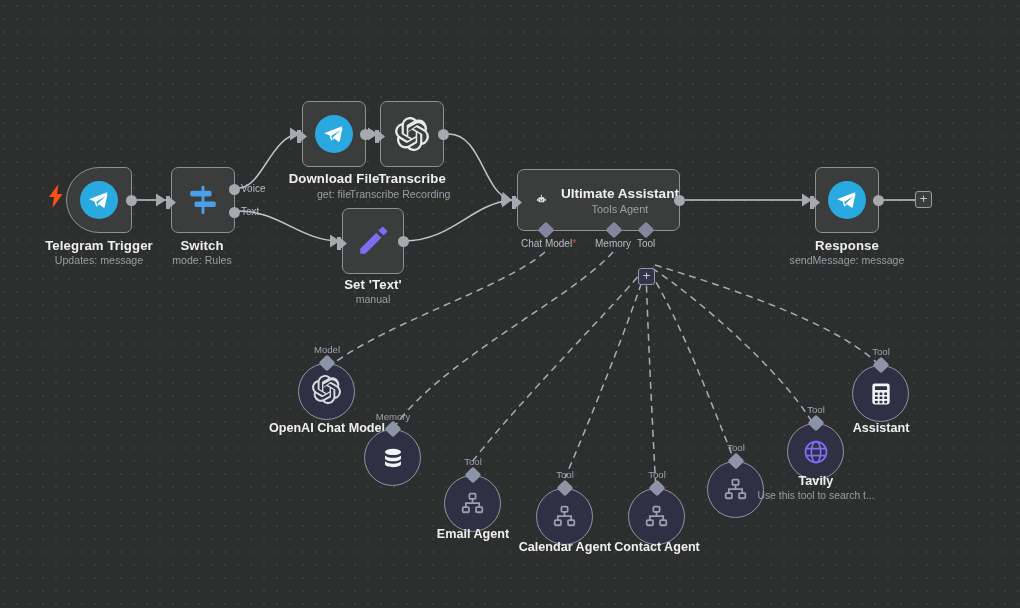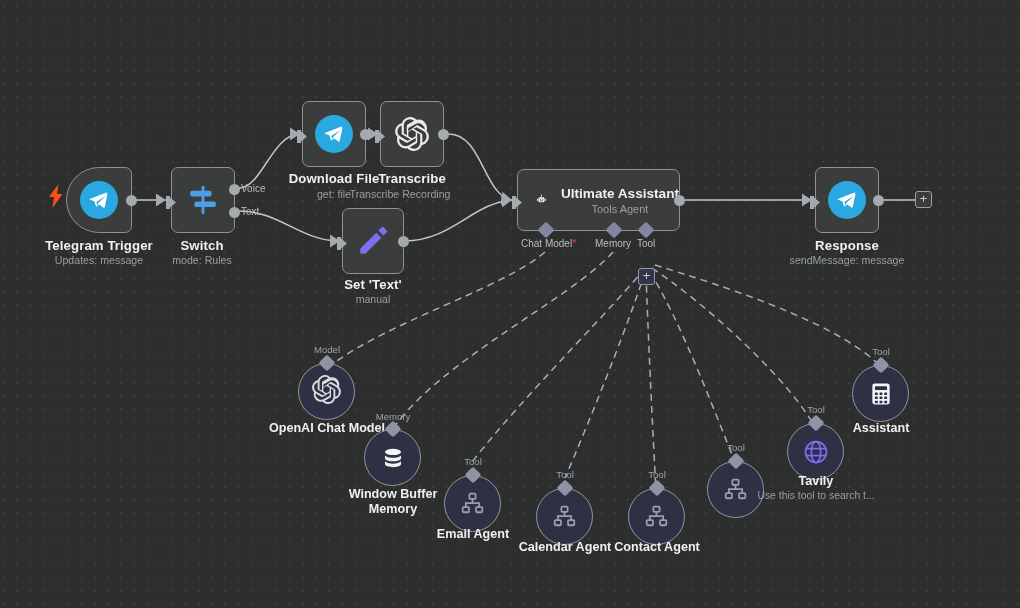--- a/index.html
+++ b/index.html
@@ -317,21 +317,20 @@
     <svg width="26" height="26" viewBox="0 0 24 24">
       <g fill="#f2f3f4">
         <ellipse cx="12" cy="6.4" rx="7.4" ry="2.9"></ellipse>
         <path d="M4.6 9.6c1.3 1.4 4 2.2 7.4 2.2s6.1-.8 7.4-2.2v2.6c0 1.6-3.3 2.9-7.4 2.9s-7.4-1.3-7.4-2.9z"></path>
         <path d="M4.6 15c1.3 1.4 4 2.2 7.4 2.2s6.1-.8 7.4-2.2v2.6c0 1.6-3.3 2.9-7.4 2.9s-7.4-1.3-7.4-2.9z"></path>
       </g>
     </svg>
     <div class="diamond" style="left:22px;top:-7px;"></div>
   </div>
   <div class="tlab" style="left:393px;top:411px;">Memory</div>
-  <div class="sublabel two" style="left:393px;top:487px;">Window Buffer Memory</div>
 
   <div class="subnode" style="left:444px;top:475px;">
     <svg width="25" height="25" viewBox="0 0 24 24">
       <g fill="none" stroke="#9a9eae" stroke-width="1.7">
         <rect x="9" y="2.6" width="6" height="5" rx="1"></rect>
         <rect x="2.6" y="15.4" width="6" height="5" rx="1"></rect>
         <rect x="15.4" y="15.4" width="6" height="5" rx="1"></rect>
         <path d="M12 7.6v4M5.6 15.4v-3.8h12.8v3.8"></path>
       </g>
     </svg>

